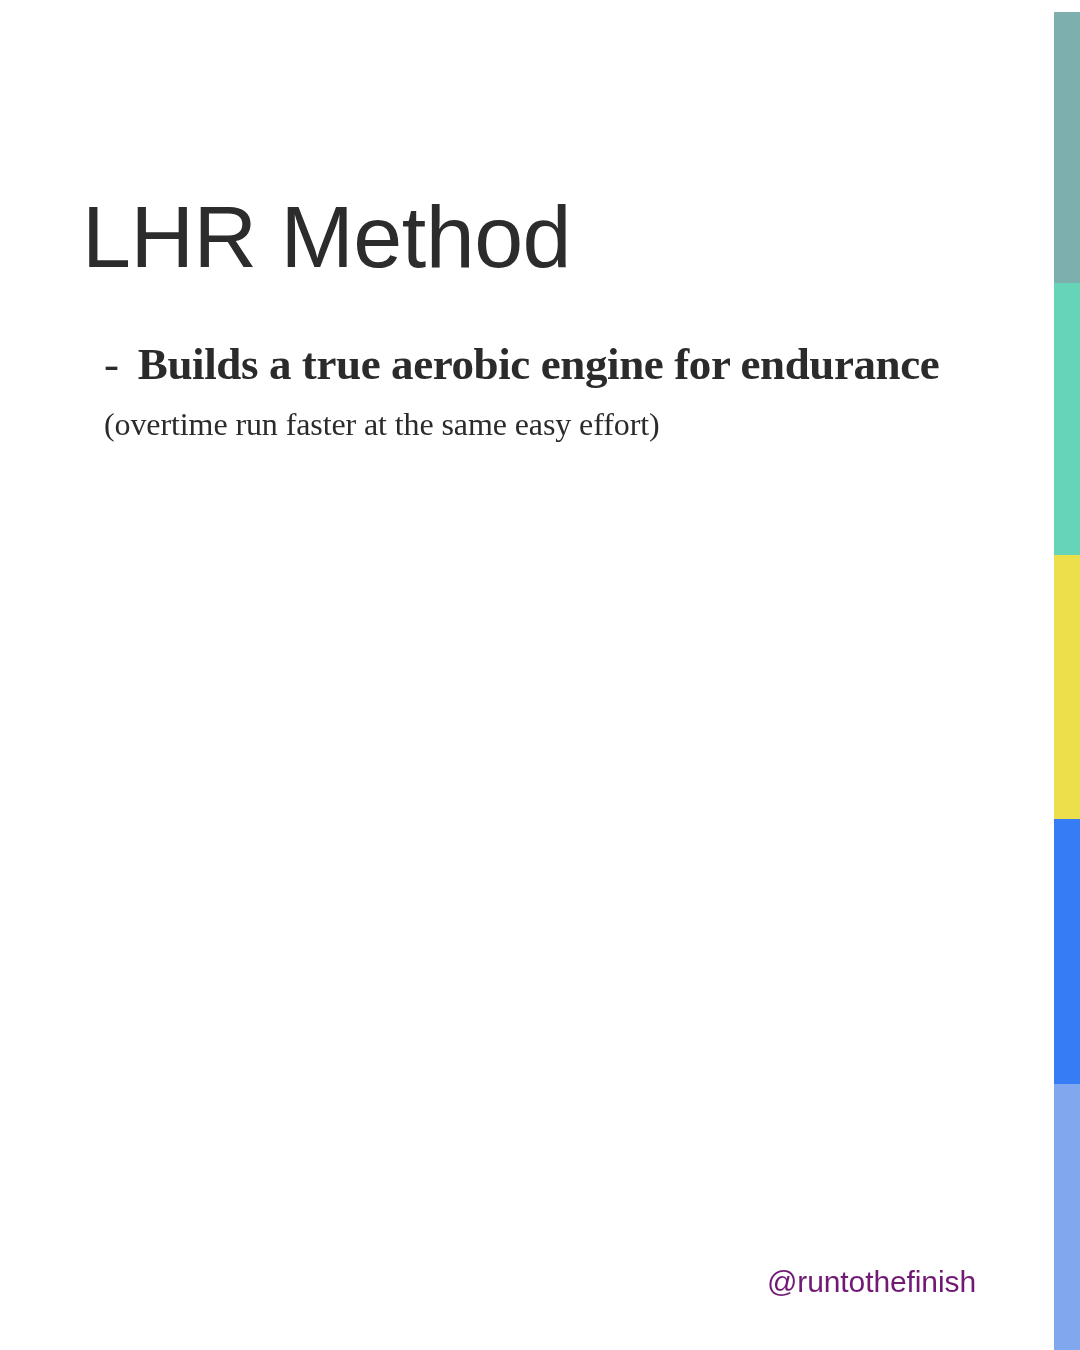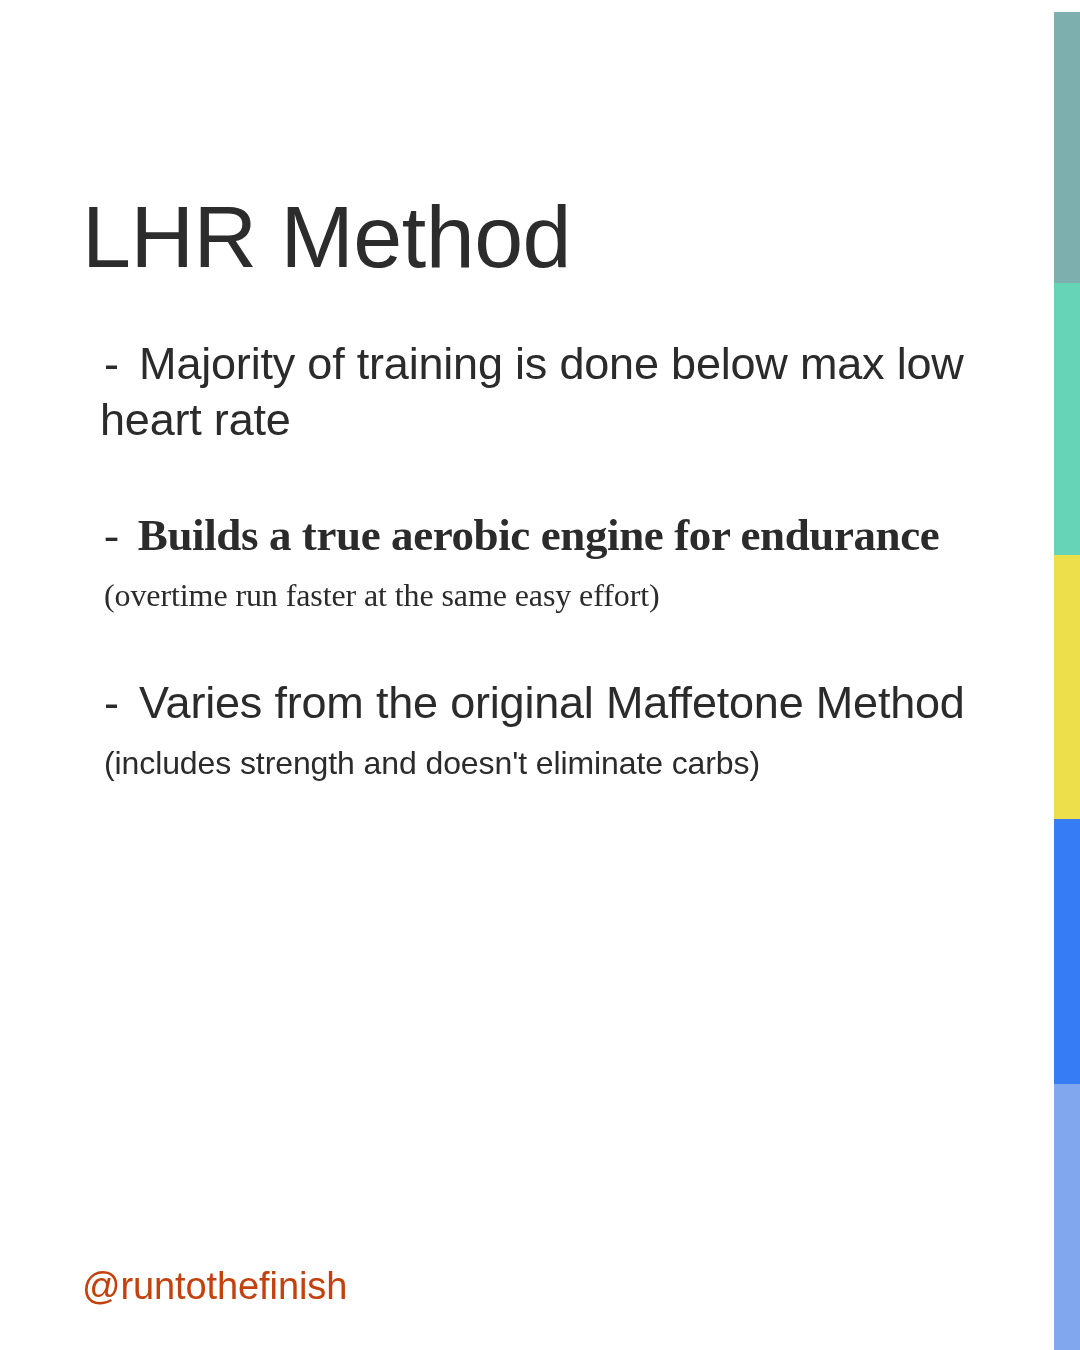--- a/index.html
+++ b/index.html
@@ -91,25 +91,25 @@
   #b2 { margin-bottom: 48px; }
   #b3 { margin-bottom: 54px; }
   #b4 { margin-bottom: 48px; }
   #b5 { margin-bottom: 0; }
 
   #handle {
     position: absolute;
     left: 0;
     top: 1253px;
     width: 902px;
-    text-align: left;
+    text-align: right;
     font-family: "Liberation Sans", sans-serif;
     font-weight: 400;
-    font-size: 38px;
-    color: #c2410c;
+    font-size: 30px;
+    color: #701a75;
     letter-spacing: -0.1px;
     -webkit-font-smoothing: antialiased;
   }
 </style>
 </head>
 <body>
 
 <div id="card">
 
   <div id="stripe">
@@ -118,21 +118,19 @@
       <div class="band" style="background: rgb(237, 223, 76); height: 266px;"></div>
       <div class="band" style="background: rgb(53, 124, 245); height: 266px;"></div>
       <div class="band" style="background: rgb(129, 167, 238); height: 272px;"></div>
     </div>
 
   <div id="content">
 
     <h1 id="page-title">LHR Method</h1>
 
     <ul id="bullet-list">
-        <li class="bullet" id="b0"><span>-</span> <span>Majority of training is done below max low heart rate</span></li>
         <li class="bullet" id="b1"><span>-</span> <span class="emph">Builds a true aerobic engine for endurance</span> <span class="note">(overtime run faster at the same easy effort)</span></li>
-        <li class="bullet" id="b5"><span>-</span> <span>Varies from the original Maffetone Method</span> <span class="note">(includes strength and doesn't eliminate carbs)</span></li>
       </ul>
 
     <div id="handle">@runtothefinish</div>
 
   </div>
 </div>
 
 </body></html>

